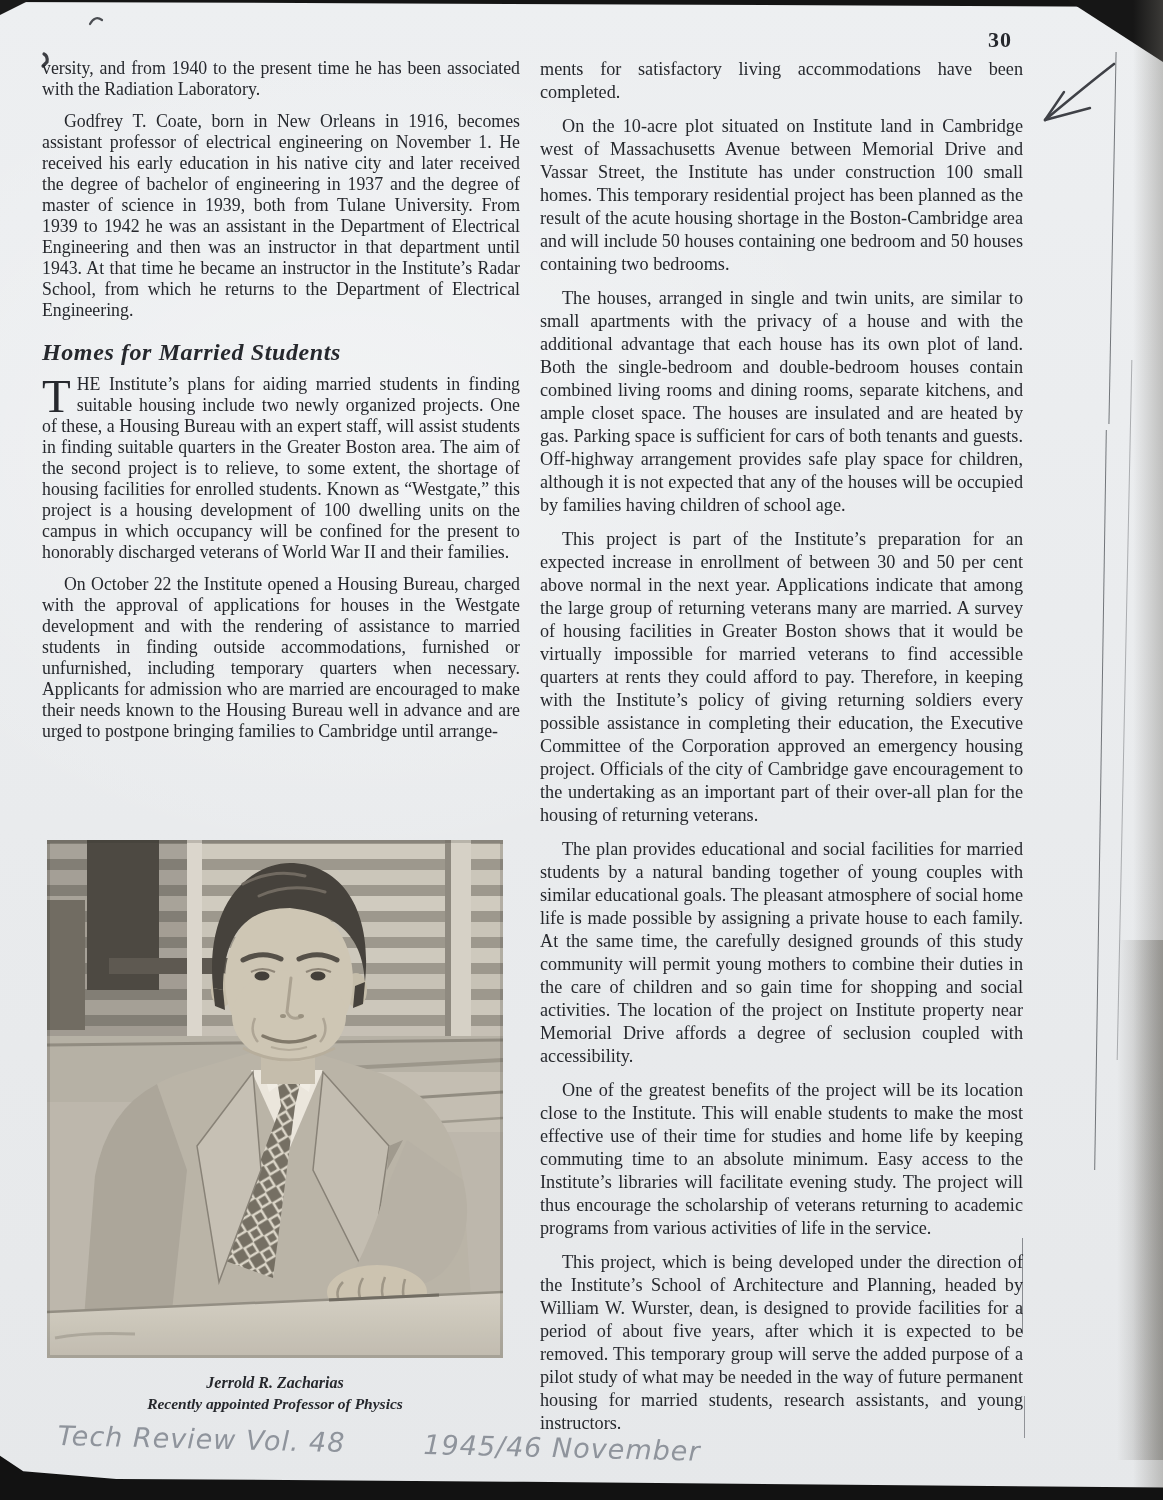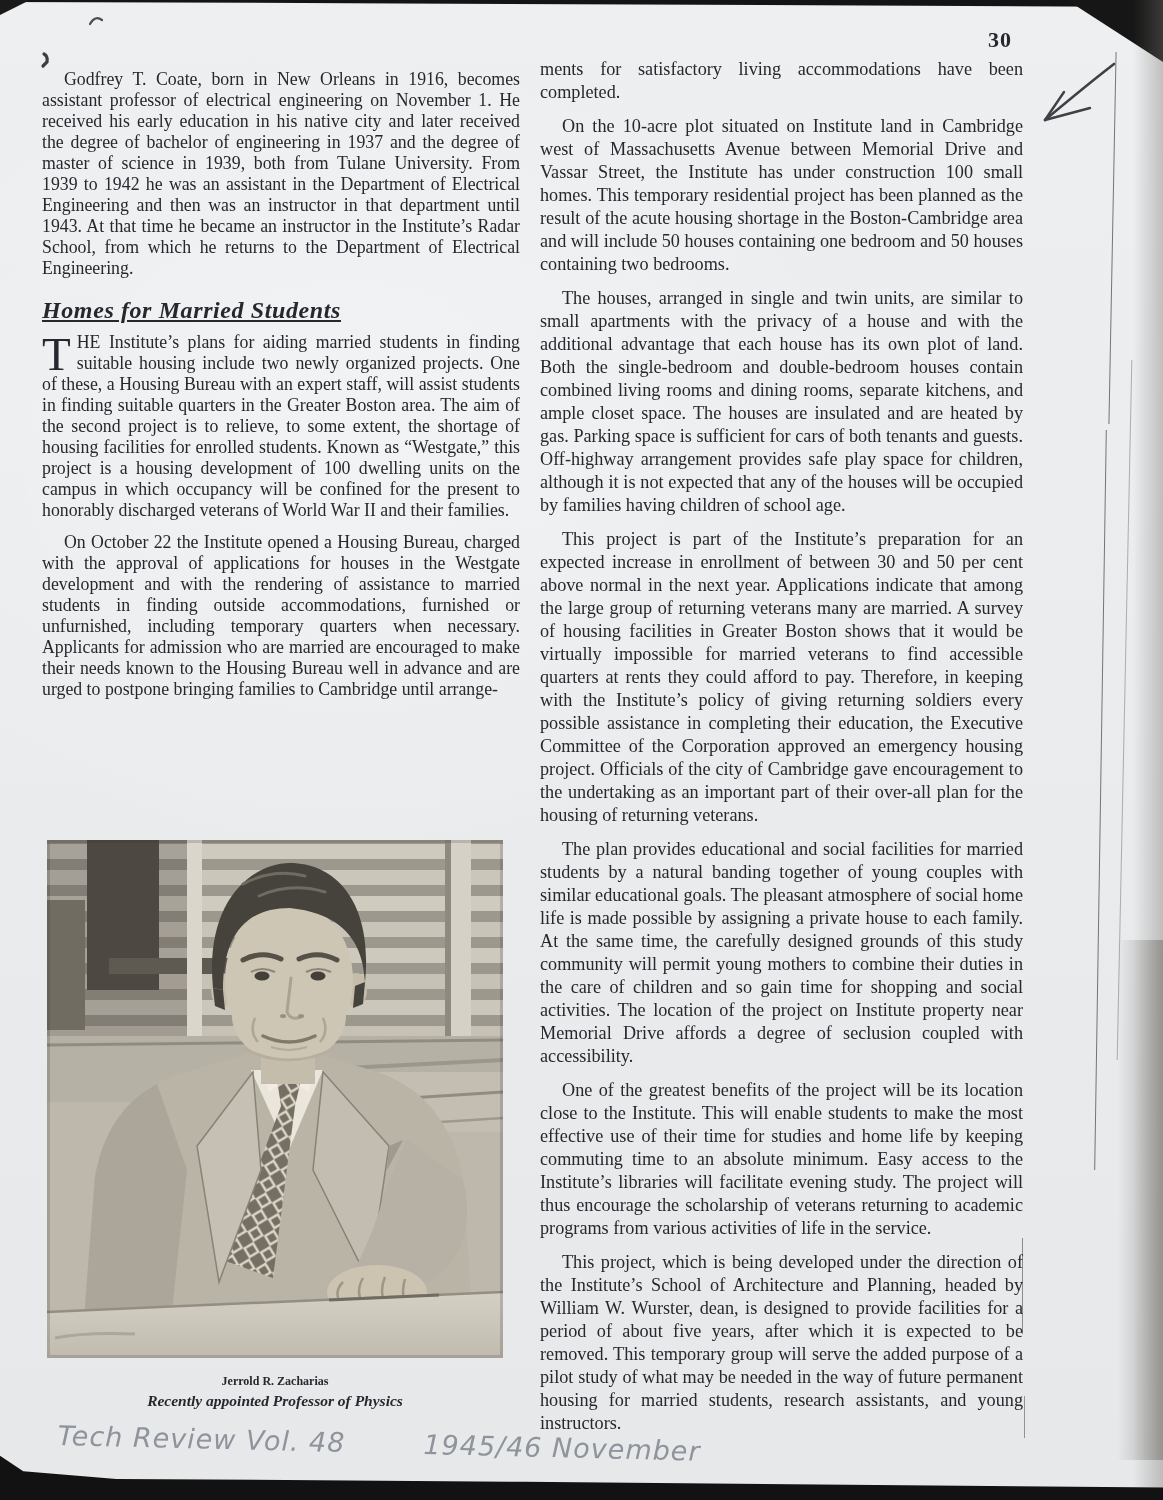--- a/index.html
+++ b/index.html
@@ -29,28 +29,28 @@
   .el5{left:1024px;top:1396px;height:42px;opacity:.55;}
   
   .pageno{position:absolute;left:988px;top:27px;font-size:22px;font-weight:700;letter-spacing:1px;}
   
   .col{position:absolute;top:58px;}
   .col p{margin:0;text-align:justify;color:#26282d;}
   .col-left{left:42px;width:478px;font-size:17.8px;line-height:21.0px;}
   .col-right{left:540px;width:483px;font-size:18.2px;line-height:23px;}
   .col p.indent{text-indent:22px;margin-top:11px;}
   .section-heading{font-style:italic;font-weight:600;font-size:24px;letter-spacing:.6px;
-                   margin:21px 0 11px 0;text-decoration:underline;}
+                   margin:21px 0 11px 0;}
   .dc{float:left;font-size:47px;line-height:38px;padding:3px 6px 0 0;font-weight:500;}
   
   .photo{position:absolute;left:47px;top:840px;width:456px;height:518px;margin:0;
          filter:contrast(.93) brightness(1.02) sepia(.07);}
   .photo svg{display:block;width:100%;height:100%;}
   .caption{position:absolute;left:47px;top:1374px;width:456px;text-align:center;}
-  .cap1{font-weight:600;font-size:12px;}
+  .cap1{font-style:italic;font-weight:600;font-size:16px;}
   .cap2{font-style:italic;font-weight:600;font-size:15.5px;margin-top:3px;}
   
   .arrow-svg{position:absolute;left:1018px;top:56px;width:120px;height:80px;}
   .pencil-svg{position:absolute;left:30px;top:10px;width:90px;height:60px;}
   .handwriting{position:absolute;left:58px;top:1420px;width:720px;
          font-family:"DejaVu Sans", sans-serif;font-style:italic;
          font-size:27px;color:#8f949c;letter-spacing:1px;
          transform:rotate(1.4deg);transform-origin:left top;white-space:nowrap;}
   .handwriting .hw-gap{display:inline-block;width:78px;}
 </style>
@@ -77,20 +77,21 @@
     <path d="M27,64 L72,52" fill="none" stroke="#3f4147" stroke-width="2.4" stroke-linecap="round"></path>
     <path d="M27,64 L46,36" fill="none" stroke="#3f4147" stroke-width="2.4" stroke-linecap="round"></path>
   </svg>
 
   <svg class="pencil-svg" viewBox="0 0 90 60">
     <path d="M60,14 q5,-9 12,-4" fill="none" stroke="#4b4d52" stroke-width="2.2" stroke-linecap="round"></path>
     <path d="M14,44 q4,2 3,8 l-4,4" fill="none" stroke="#3c3e43" stroke-width="3.2" stroke-linecap="round"></path>
   </svg>
 
   <div class="col col-left">
+    <p class="cont">versity, and from 1940 to the present time he has been associated with the Radiation Laboratory.</p>
     <p class="indent">Godfrey T. Coate, born in New Orleans in 1916, becomes assistant professor of electrical engineering on November 1. He received his early education in his native city and later received the degree of bachelor of engineering in 1937 and the degree of master of science in 1939, both from Tulane University. From 1939 to 1942 he was an assistant in the Department of Electrical Engineering and then was an instructor in that department until 1943. At that time he became an instructor in the Institute’s Radar School, from which he returns to the Department of Electrical Engineering.</p>
     <h2 class="section-heading">Homes for Married Students</h2>
     <p><span class="dc">T</span><span>HE Institute’s plans for aiding married students in finding suitable housing include two newly organized projects. One of these, a Housing Bureau with an expert staff, will assist students in finding suitable quarters in the Greater Boston area. The aim of the second project is to relieve, to some extent, the shortage of housing facilities for enrolled students. Known as “Westgate,” this project is a housing development of 100 dwelling units on the campus in which occupancy will be confined for the present to honorably discharged veterans of World War II and their families.</span></p>
     <p class="indent">On October 22 the Institute opened a Housing Bureau, charged with the approval of applications for houses in the Westgate development and with the rendering of assistance to married students in finding outside accommodations, furnished or unfurnished, including temporary quarters when necessary. Applicants for admission who are married are encouraged to make their needs known to the Housing Bureau well in advance and are urged to postpone bringing families to Cambridge until arrange-</p>
   </div>
 
   <figure class="photo">
     <svg viewBox="0 0 456 518" preserveAspectRatio="none">
       <defs>
         <pattern id="tiepat" width="17" height="17" patternUnits="userSpaceOnUse" patternTransform="rotate(14)">

